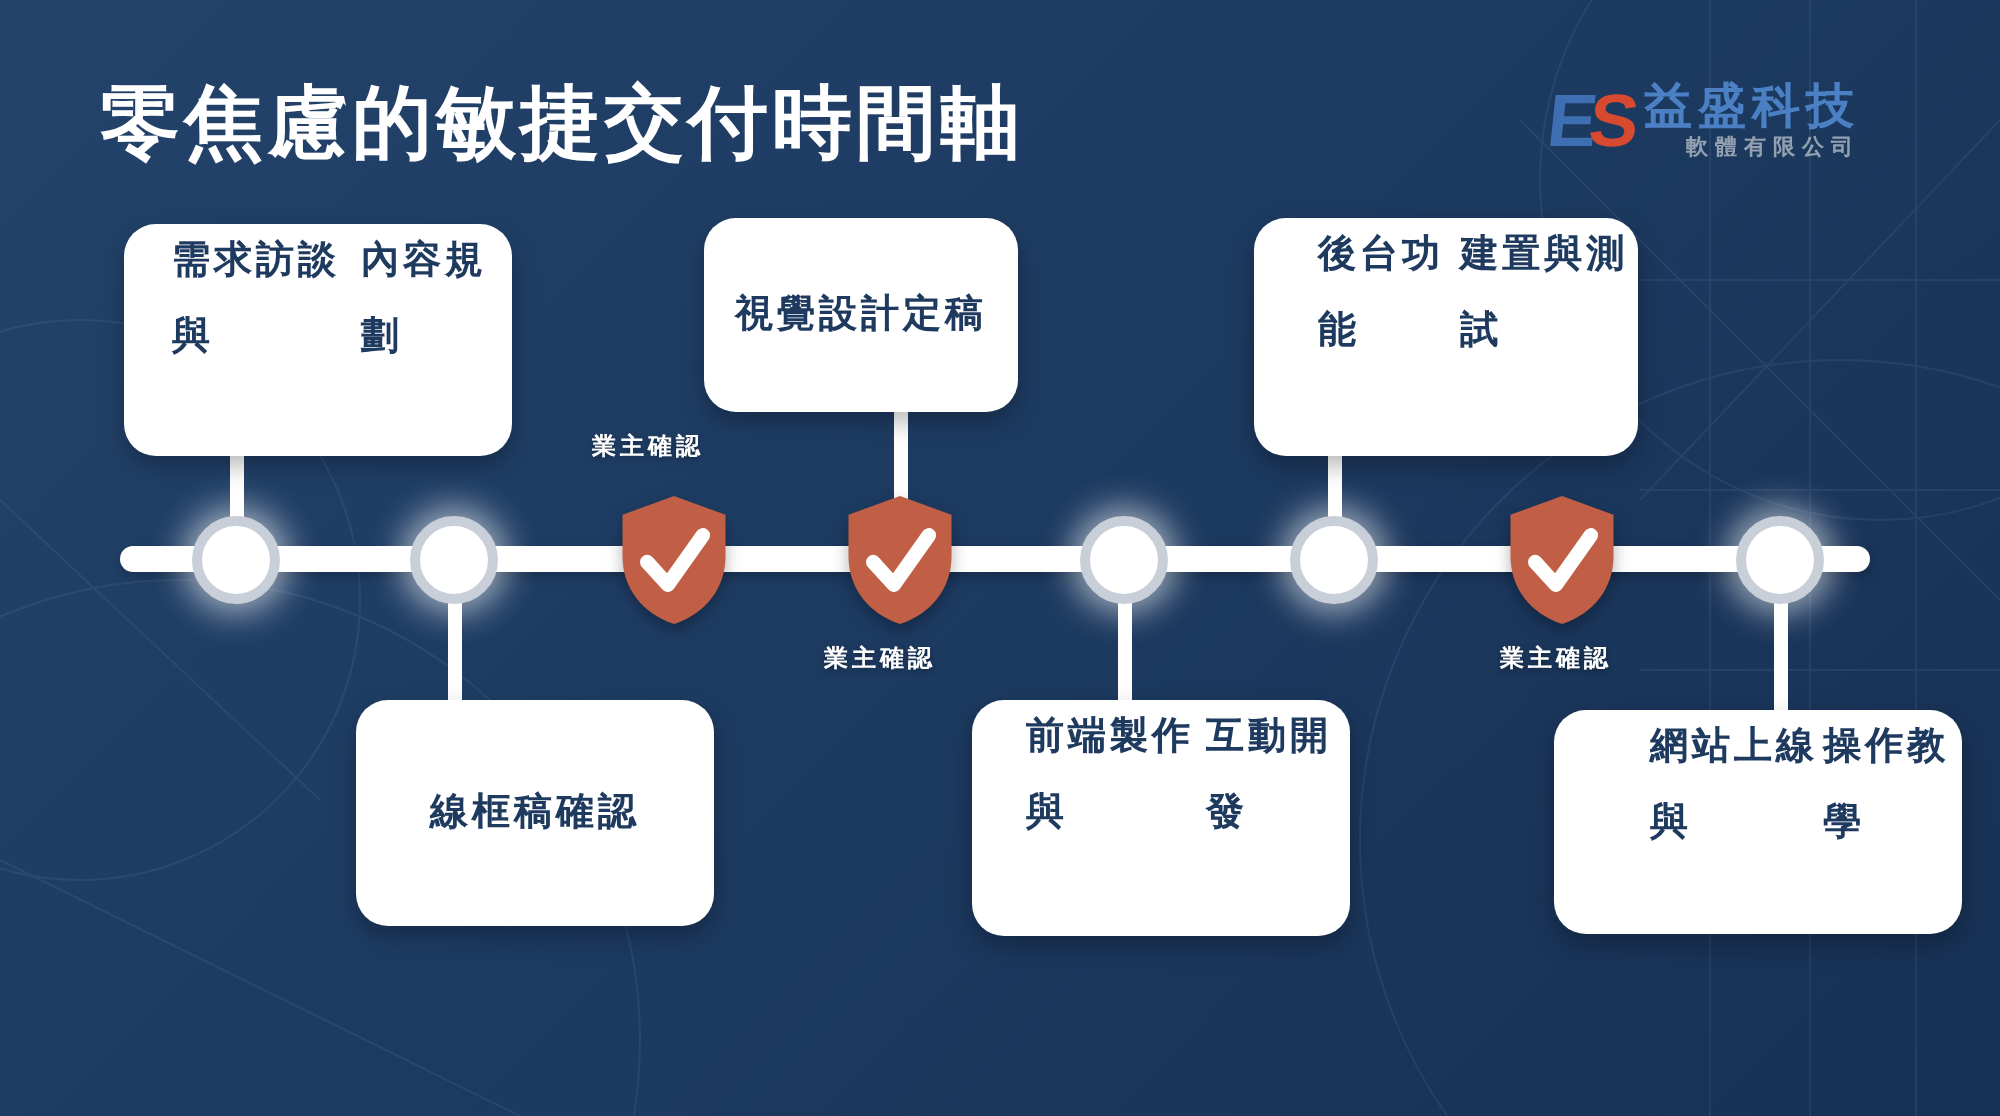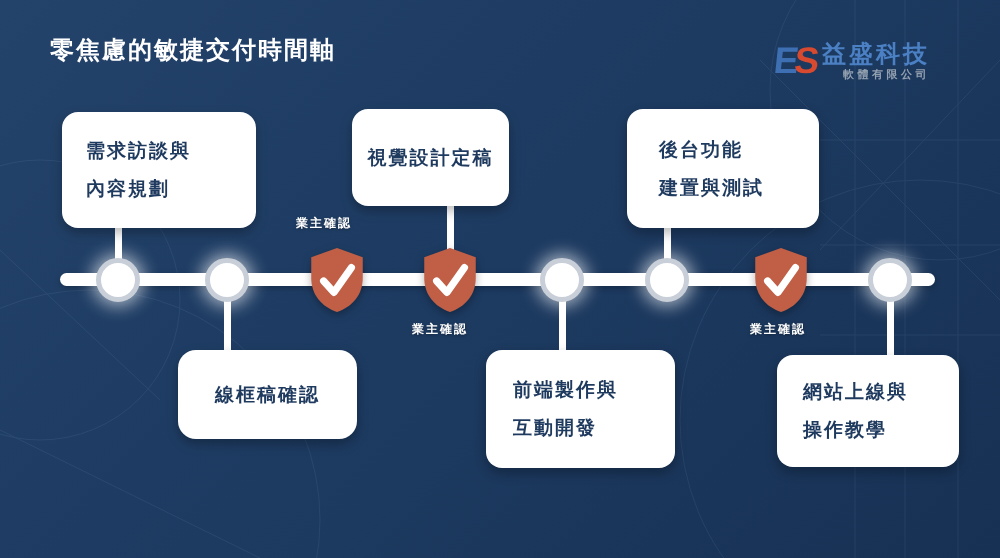--- a/index.html
+++ b/index.html
@@ -4,21 +4,21 @@
 <style>
   html,body{margin:0;padding:0;background:#0e2440;}
   .stage{
     position:relative;width:1000px;height:558px;overflow:hidden;
     font-family:"Liberation Sans","DejaVu Sans",sans-serif;
     background:linear-gradient(135deg,#24436a 0%,#1e3c63 40%,#173154 100%);
   }
   .bg-pattern{position:absolute;inset:0;pointer-events:none;}
   .page-title{
     position:absolute;left:50px;top:34px;
-    font-size:24px;font-weight:800;color:#ffffff;letter-spacing:2px;
+    font-size:40px;font-weight:800;color:#ffffff;letter-spacing:2px;
   }
   
   .logo{position:absolute;right:70px;top:40px;display:flex;align-items:center;gap:7px;}
   .logo-mark{font-size:37px;font-weight:900;transform:skewX(-6deg);letter-spacing:-4px;line-height:1;}
   .logo-e{color:#3f6fb3;}
   .logo-s{color:#d84a2f;}
   .logo-text{display:flex;flex-direction:column;line-height:1.15;}
   .logo-company{font-size:24px;font-weight:800;color:#4b80c4;letter-spacing:3px;}
   .logo-subtitle{font-size:11px;font-weight:600;color:#93a0b0;letter-spacing:3.5px;text-align:right;}
   
@@ -34,21 +34,21 @@
   }
   .shield{position:absolute;width:60px;height:68px;z-index:4;filter:drop-shadow(0 3px 4px rgba(0,0,0,.3));}
   .chk-label{
     position:absolute;z-index:4;color:#ffffff;font-size:12px;font-weight:800;
     letter-spacing:2px;text-shadow:0 1px 3px rgba(0,0,0,.35);white-space:nowrap;
   }
   
   .card{
     position:absolute;background:#ffffff;border-radius:16px;z-index:2;
     box-shadow:0 5px 12px rgba(0,0,0,.28);
-    display:flex;flex-direction:column;justify-content:center;
+    display:flex;flex-direction:row;justify-content:center;
     color:#1f3a5f;font-size:19px;font-weight:700;letter-spacing:2px;line-height:38px;
   }
   .card.align-left{align-items:flex-start;}
   .card.align-center{align-items:center;}
   
   .banner{
     position:absolute;left:0;top:508px;width:1000px;height:50px;
     background:#e09b35;display:flex;align-items:center;justify-content:center;z-index:5;
   }
   .banner-text{
@@ -129,28 +129,28 @@
 
   <div class="card align-center" style="left:352px;top:109px;width:157px;height:97px;">
     <span>視覺設計定稿</span>
   </div>
 
   <div class="card align-left" style="left:627px;top:109px;width:160px;height:119px;padding-left:32px;">
     <span>後台功能</span>
     <span>建置與測試</span>
   </div>
 
-  <div class="card align-center" style="left:178px;top:350px;width:179px;height:89px;border-radius:18px;">
+  <div class="card align-center" style="left:178px;top:350px;width:179px;height:113px;">
     <span>線框稿確認</span>
   </div>
 
   <div class="card align-left" style="left:486px;top:350px;width:162px;height:118px;padding-left:27px;">
     <span>前端製作與</span>
     <span>互動開發</span>
   </div>
 
-  <div class="card align-left" style="left:777px;top:355px;width:156px;height:112px;padding-left:26px;">
+  <div class="card align-left" style="left:777px;top:355px;width:156px;height:112px;padding-left:48px;">
     <span>網站上線與</span>
     <span>操作教學</span>
   </div>
 
 
 </div>
 
 </body></html>

